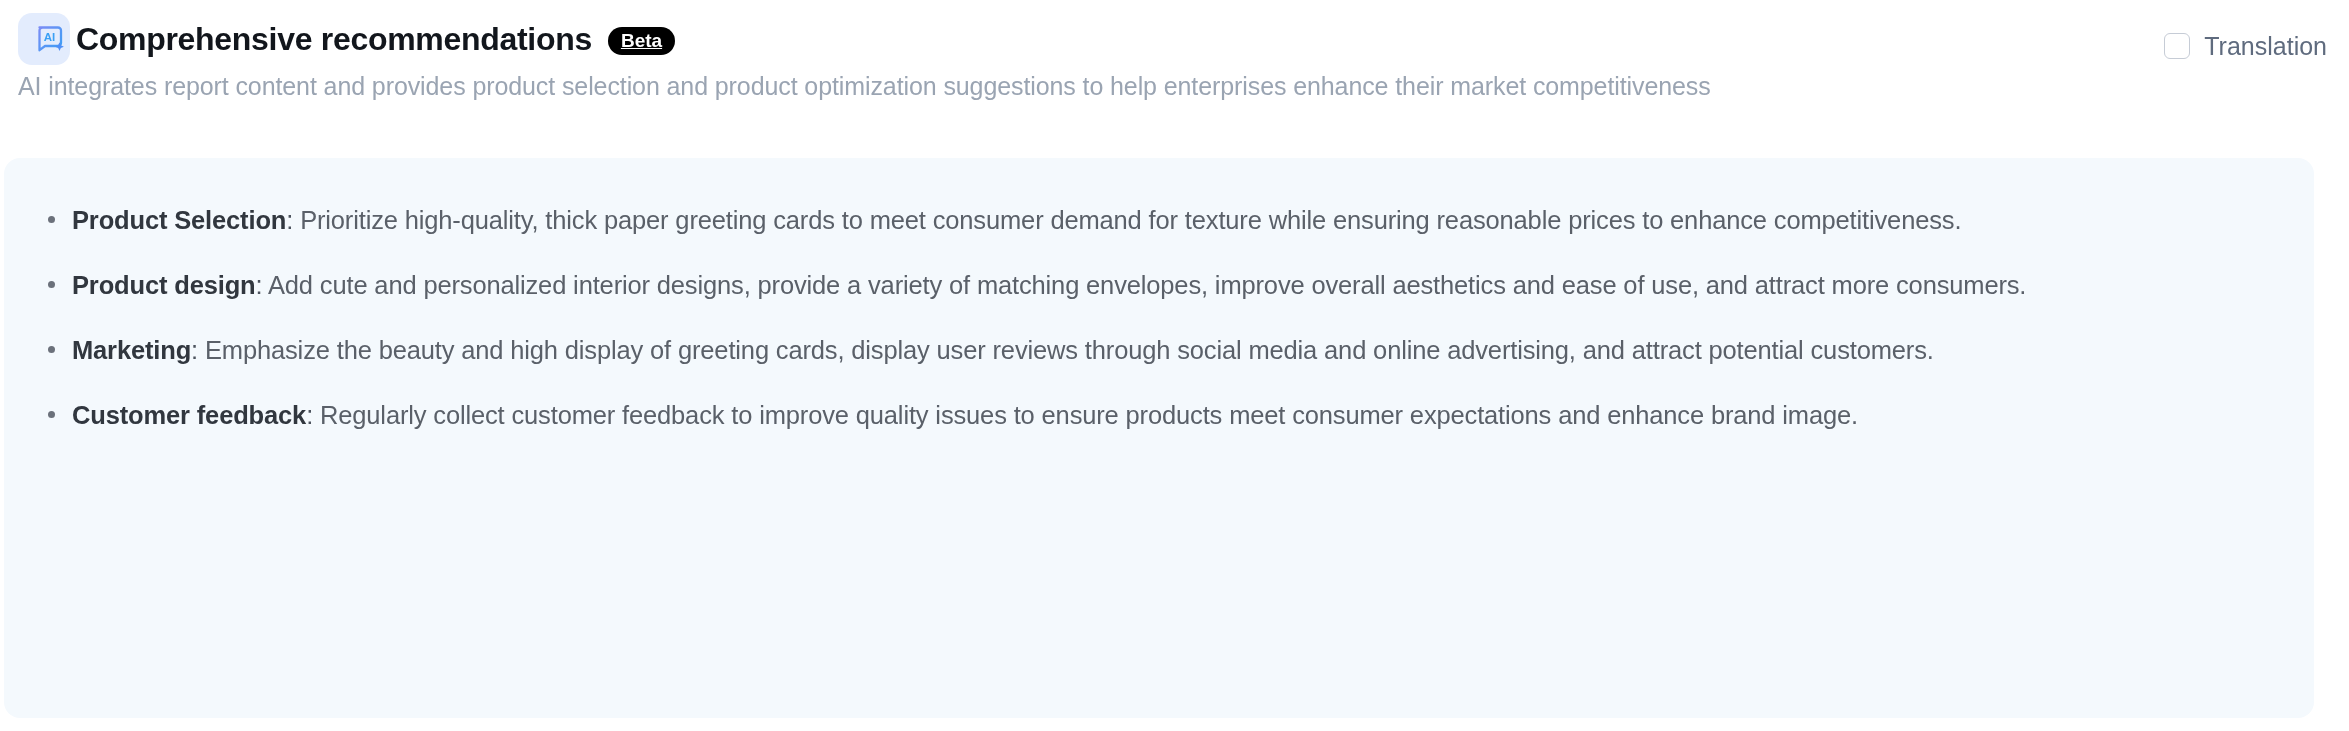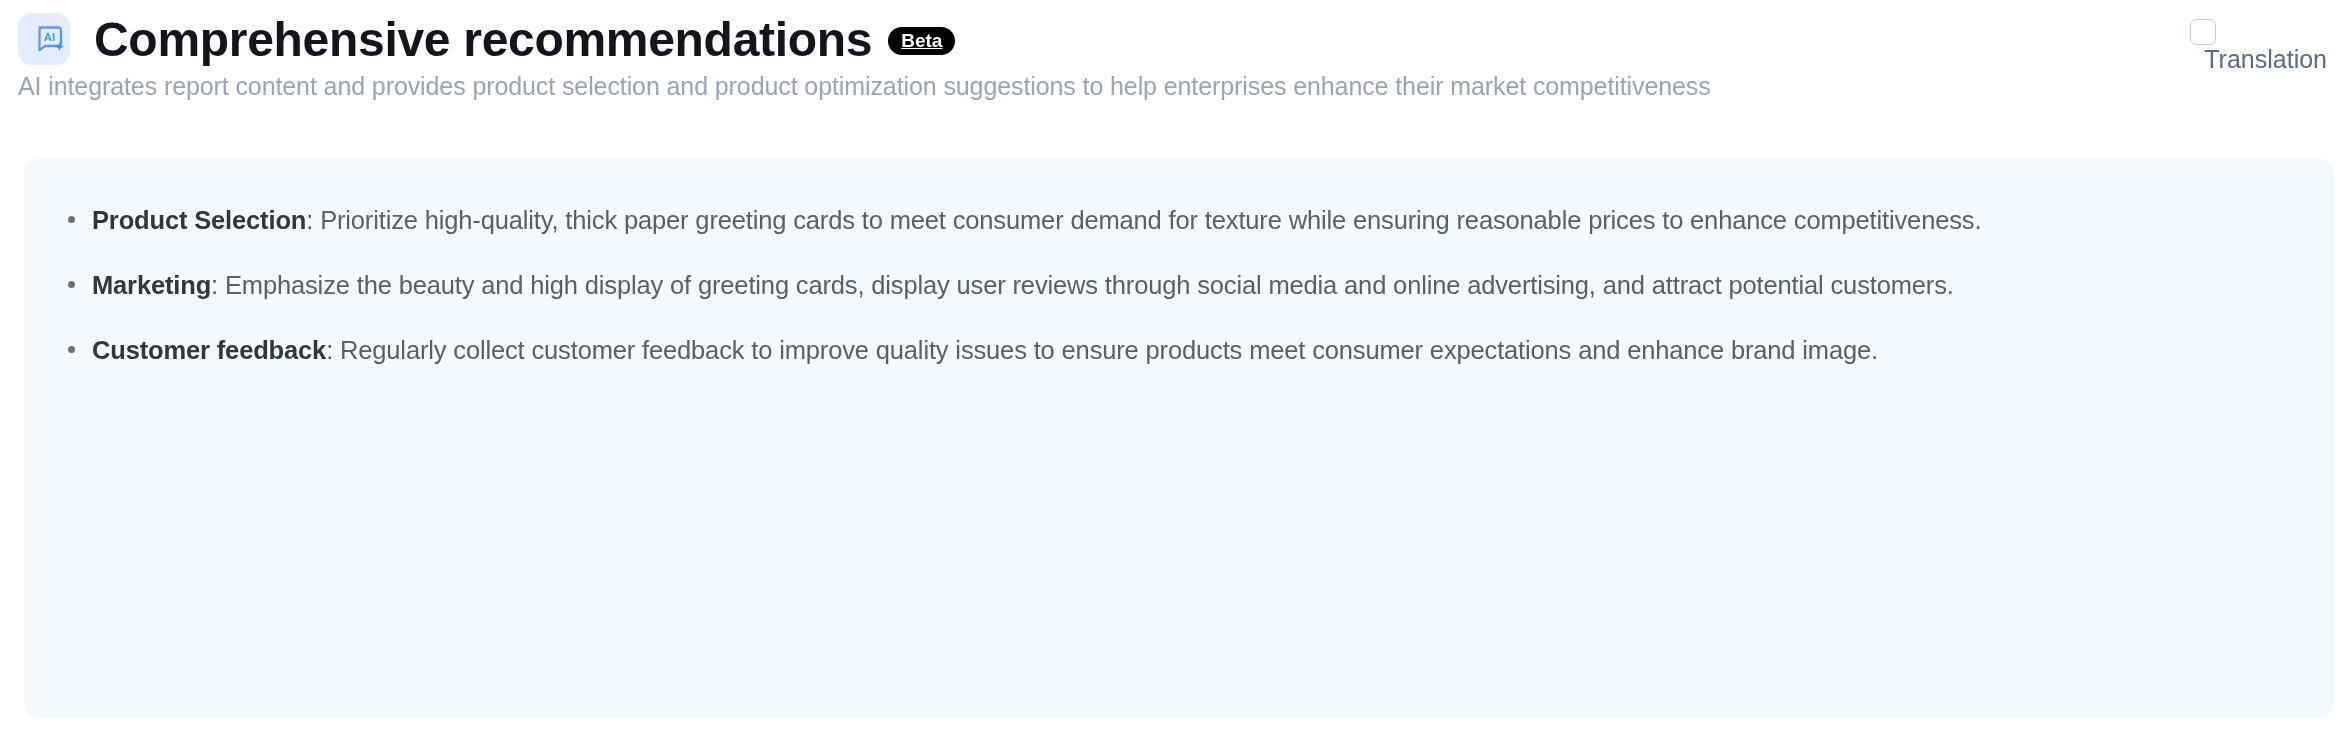--- a/index.html
+++ b/index.html
@@ -39,25 +39,25 @@
     background: #e3ecfd;
     display: flex;
     align-items: center;
     justify-content: center;
     flex: 0 0 auto;
     padding-left: 12px;
   }
   .ai-badge-icon svg { display: block; }
 
   .title-text {
-    font-size: 48px;
+    font-size: 32px;
     font-weight: bold;
     letter-spacing: -0.3px;
     color: #12161c;
-    margin-left: 24px;
+    margin-left: 6px;
     white-space: nowrap;
   }
 
   .beta-badge {
     margin-left: 16px;
     background: #000000;
     color: #ffffff;
     font-size: 19px;
     font-weight: bold;
     border-radius: 999px;
@@ -68,24 +68,24 @@
     white-space: nowrap;
     position: relative;
     top: 2px;
     text-decoration: underline;
   }
 
   .header-spacer { flex: 1 1 auto; }
 
   .translation-toggle {
     display: flex;
+    align-items: center;
     margin-right: 22px;
     margin-top: 14px;
     white-space: nowrap;
-    flex-direction: column;
   }
   .checkbox-box {
     width: 26px;
     height: 26px;
     border: 1.6px solid #c6ccd6;
     border-radius: 6px;
     background: #ffffff;
     flex: 0 0 auto;
   }
   .translation-label {
@@ -99,21 +99,21 @@
     font-size: 25px;
     color: #9aa4b2;
     padding: 12px 0 0 18px;
     white-space: nowrap;
     letter-spacing: -0.1px;
   }
 
   
   .rec-card {
     position: absolute;
-    left: 24px;
+    left: 4px;
     top: 158px;
     width: 2310px;
     height: 560px;
     background: #f4f9fd;
     border-radius: 16px;
     padding: 44px 40px 30px 40px;
   }
 
   .bullet-list {
     margin: 0;
@@ -181,18 +181,19 @@
       <div class="translation-label">Translation</div>
     </div>
 
   </div>
 
   <div class="subtitle">AI integrates report content and provides product selection and product optimization suggestions to help enterprises enhance their market competitiveness</div>
 
   <div class="rec-card">
     <ul class="bullet-list">
         <li class="bullet-item"><span class="bullet-term">Product Selection</span><span class="bullet-sep">: </span><span class="bullet-desc">Prioritize high-quality, thick paper greeting cards to meet consumer demand for texture while ensuring reasonable prices to enhance competitiveness.</span></li>
+        <li class="bullet-item"><span class="bullet-term">Product design</span><span class="bullet-sep">: </span><span class="bullet-desc">Add cute and personalized interior designs, provide a variety of matching envelopes, improve overall aesthetics and ease of use, and attract more consumers.</span></li>
         <li class="bullet-item"><span class="bullet-term">Marketing</span><span class="bullet-sep">: </span><span class="bullet-desc">Emphasize the beauty and high display of greeting cards, display user reviews through social media and online advertising, and attract potential customers.</span></li>
         <li class="bullet-item"><span class="bullet-term">Customer feedback</span><span class="bullet-sep">: </span><span class="bullet-desc">Regularly collect customer feedback to improve quality issues to ensure products meet consumer expectations and enhance brand image.</span></li>
       </ul>
   </div>
 
 </div>
 
 </body></html>

